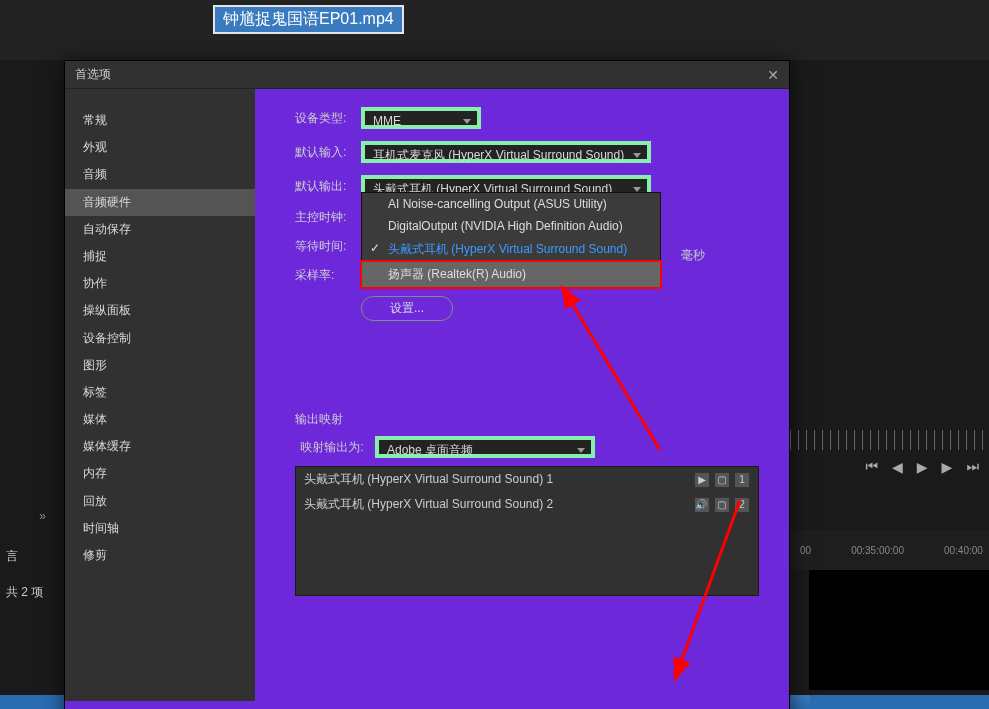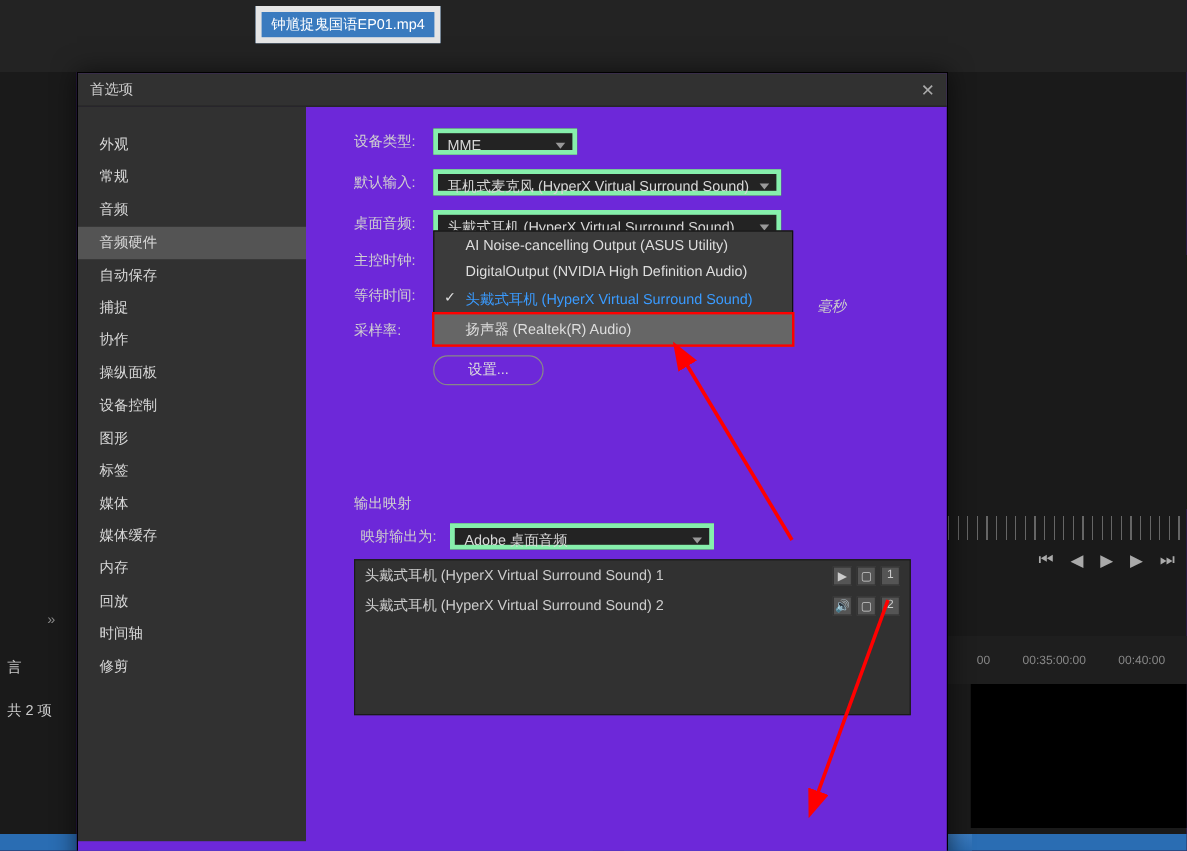--- a/index.html
+++ b/index.html
@@ -1,21 +1,21 @@
 <!DOCTYPE html>
 <html><head>
 <meta charset="utf-8">
 <style>
   * { box-sizing: border-box; margin: 0; padding: 0; font-family: "Microsoft YaHei", Arial, sans-serif; }
   body { background: #1a1a1a; width: 989px; height: 709px; overflow: hidden; position: relative; color: #ccc; font-size: 12px; }
 
   
   .bg-top { position: absolute; left: 0; top: 0; right: 0; height: 60px; background: #232323; }
-  .bg-filetab { position: absolute; left: 213px; top: 5px; background: #3a7bbf; color: #fff; padding: 2px 8px; font-size: 12px; border: 5px solid #e5e5e5; }
-  .bg-timeline { position: absolute; left: 790px; top: 530px; right: 0; height: 40px; background: #1e1e1e; color: #888; font-size: 10px; display: flex; align-items: center; gap: 27px; padding-left: 24px; }
+  .bg-filetab { position: absolute; left: 213px; top: 5px; background: #3a7bbf; color: #fff; padding: 2px 8px; font-size: 16px; border: 2px solid #e5e5e5; }
+  .bg-timeline { position: absolute; left: 790px; top: 530px; right: 0; height: 40px; background: #1e1e1e; color: #888; font-size: 10px; display: flex; align-items: center; gap: 40px; padding-left: 10px; }
   .bg-ruler { position: absolute; left: 790px; top: 430px; right: 0; height: 20px; background-image: repeating-linear-gradient(90deg, #666 0 1px, transparent 1px 8px); }
   .bg-transport { position: absolute; right: 10px; top: 458px; display: flex; gap: 14px; color: #aaa; font-size: 14px; align-items: center; }
   .bg-transport span { cursor: default; }
   .left-info { position: absolute; left: 0; top: 540px; width: 50px; color: #ccc; font-size: 12px; line-height: 1.8; padding: 6px; }
   .left-info .close { position: absolute; right: 4px; top: -34px; color: #888; }
   .bottom-strip { position: absolute; left: 0; bottom: 0; right: 0; height: 14px; background: #2a6db3; }
   .bottom-strip .seg { position: absolute; top: 0; bottom: 0; background: linear-gradient(#3a7bbf,#2a6bb0); }
   .bottom-strip .seg1 { left: 124px; width: 370px; }
   .bottom-strip .seg2 { left: 520px; width: 290px; }
   .shape-dark { position: absolute; right: 0; top: 570px; width: 180px; height: 120px; background: #000; }
@@ -56,21 +56,21 @@
   .device-row { display: flex; justify-content: space-between; align-items: center; padding: 4px 8px; }
   .device-row .icons { display: flex; gap: 4px; align-items: center; }
   .sq { width: 16px; height: 16px; background: #555; color: #ccc; font-size: 10px; display: flex; align-items: center; justify-content: center; border: 1px solid #333; }
 
   .footer { position: absolute; left: 0; right: 0; bottom: 0; height: 44px; display: flex; justify-content: flex-end; align-items: center; gap: 20px; }
 
   
   .arrow { position: absolute; pointer-events: none; z-index: 20; }
   .arrow svg { overflow: visible; }
 
-  .trailing { position: absolute; color: #ccc; font-style: italic; }
+  .trailing { position: absolute; color: #ccc; }
 </style>
 </head>
 <body>
 
 <div class="bg-top"></div>
 <div class="bg-filetab">钟馗捉鬼国语EP01.mp4</div>
 <div class="bg-ruler"></div>
 <div class="bg-transport">
   <span>⏮</span>
   <span>◀</span>
@@ -96,22 +96,22 @@
 </div>
 
 <div class="dialog">
   <div class="titlebar">
     <span>首选项</span>
     <span class="close-x">✕</span>
   </div>
 
   <div class="content">
     <div class="sidebar" id="sidebar">
+        <div class="item">常规</div>
         <div class="item">外观</div>
-        <div class="item">常规</div>
         <div class="item">音频</div>
         <div class="item selected">音频硬件</div>
         <div class="item">自动保存</div>
         <div class="item">捕捉</div>
         <div class="item">协作</div>
         <div class="item">操纵面板</div>
         <div class="item">设备控制</div>
         <div class="item">图形</div>
         <div class="item">标签</div>
         <div class="item">媒体</div>
@@ -128,21 +128,21 @@
         <label>设备类型:</label>
         <div class="select" style="width:120px">MME</div>
       </div>
 
       <div class="row">
         <label>默认输入:</label>
         <div class="select long">耳机式麦克风 (HyperX Virtual Surround Sound)</div>
       </div>
 
       <div class="row">
-        <label>桌面音频:</label>
+        <label>默认输出:</label>
         <div class="select long">头戴式耳机 (HyperX Virtual Surround Sound)</div>
       </div>
 
       <div class="dropdown" id="dropdown">
           <div class="opt">AI Noise-cancelling Output (ASUS Utility)</div>
           <div class="opt">DigitalOutput (NVIDIA High Definition Audio)</div>
           <div class="opt check current">头戴式耳机 (HyperX Virtual Surround Sound)</div>
           <div class="opt highlight">扬声器 (Realtek(R) Audio)</div>
         </div>
 

